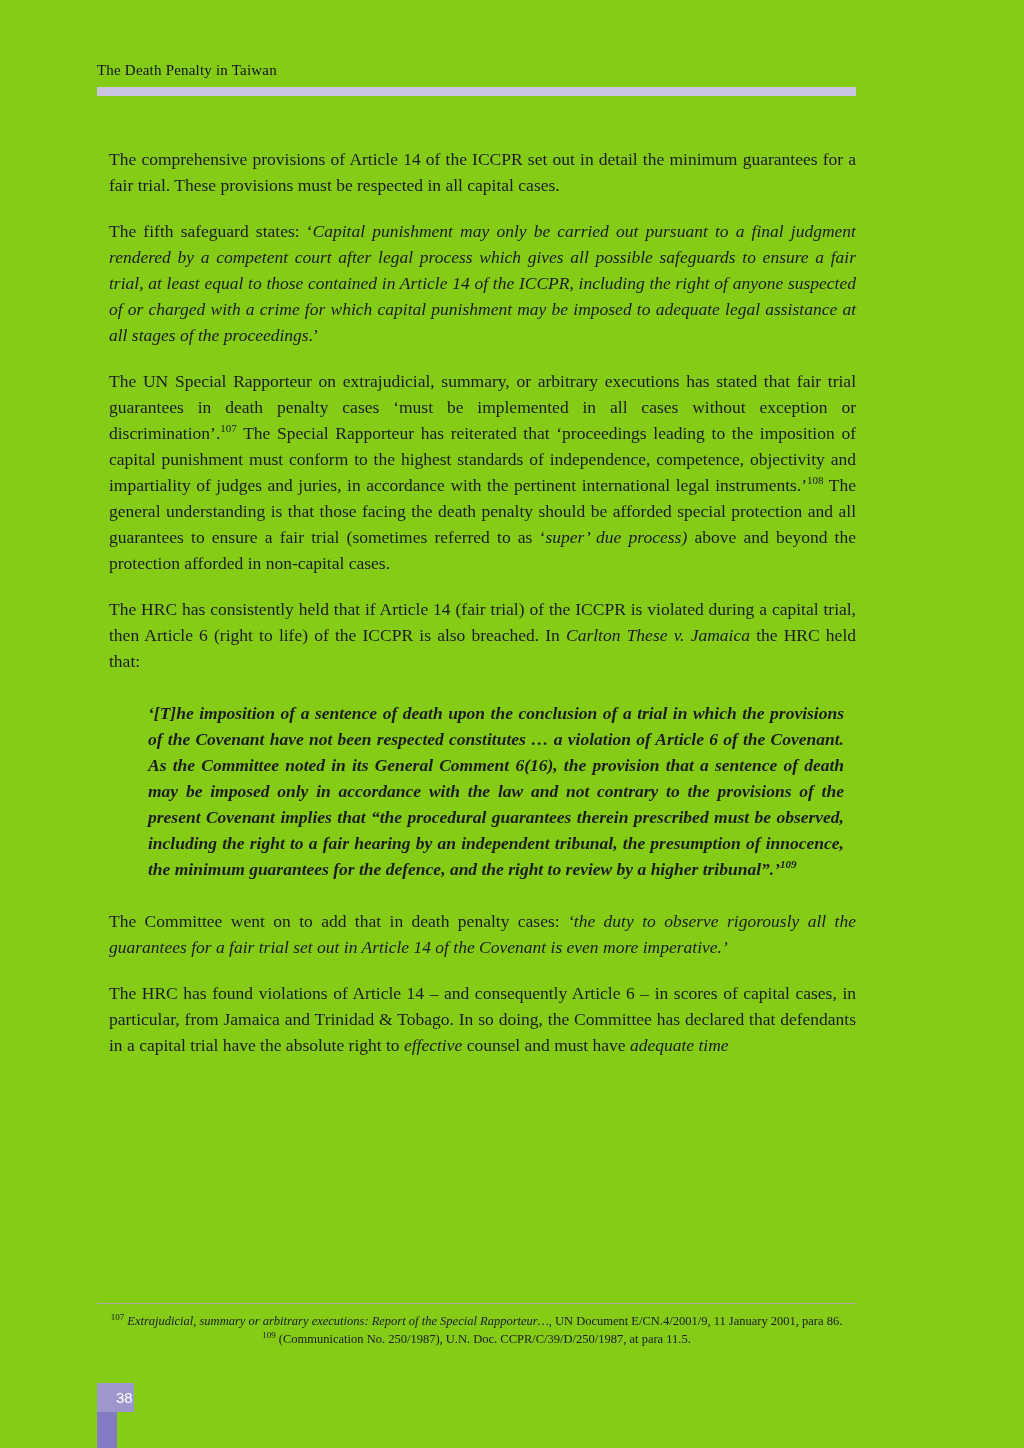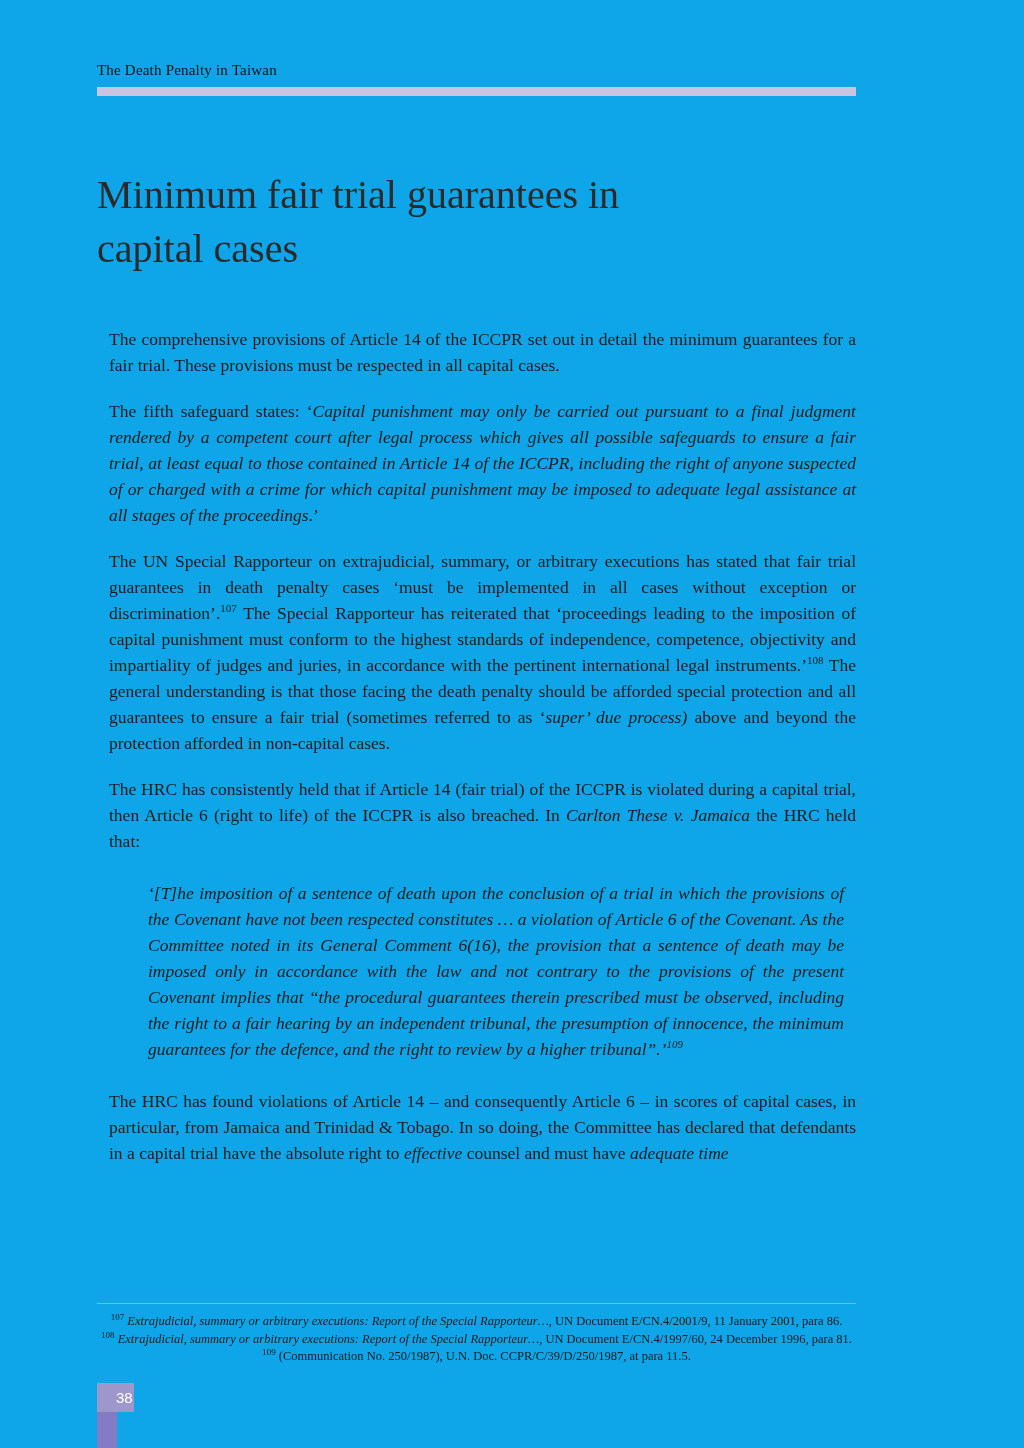--- a/index.html
+++ b/index.html
@@ -2,21 +2,21 @@
 <html><head>
 <meta charset="utf-8">
 <title>The Death Penalty in Taiwan — p.38</title>
 <style>
   * { box-sizing: border-box; }
   html, body { margin: 0; padding: 0; background: #ffffff; }
   .page {
     position: relative;
     width: 1024px;
     height: 1448px;
-    background: #0ea5e9;
+    background: #84cc16;
     font-family: "Liberation Serif", serif;
     color: #1c1c1c;
     overflow: hidden;
   }
   .content {
     padding: 62px 168px 0 97px;
   }
   .running-head {
     font-size: 15px;
     color: #121212;
@@ -37,20 +37,21 @@
   #body-blocks { margin-top: 50px; }
   #body-blocks p {
     margin: 0 0 20px 12px;
     font-size: 17.5px;
     line-height: 26px;
     text-align: justify;
   }
   #body-blocks p.quote {
     margin: 26px 12px 26px 51px;
     font-style: italic;
+    font-weight: bold;
   }
   .it { font-style: italic; }
   #body-blocks sup {
     font-size: 11px;
     line-height: 0;
     vertical-align: super;
   }
   .footnote-area {
     position: absolute;
     left: 97px;
@@ -96,39 +97,35 @@
     background: #837cc5;
   }
 </style>
 </head>
 <body>
 
 <div class="page">
   <div class="content">
     <div class="running-head">The Death Penalty in Taiwan</div>
     <div class="header-rule" style="background: rgb(201, 196, 226);"></div>
-    <h1 class="chapter-title">
-        <span style="display:block;">Minimum fair trial guarantees in</span>
-        <span style="display:block;">capital cases</span>
-      </h1>
     <div id="body-blocks">
         <p class="para"><span>The comprehensive provisions of Article 14 of the ICCPR set out in detail the minimum guarantees for a fair trial. These provisions must be respected in all capital cases.</span></p>
         <p class="para"><span>The fifth safeguard states: ‘</span><span class="it">Capital punishment may only be carried out pursuant to a final judgment rendered by a competent court after legal process which gives all possible safeguards to ensure a fair trial, at least equal to those contained in Article 14 of the ICCPR, including the right of anyone suspected of or charged with a crime for which capital punishment may be imposed to adequate legal assistance at all stages of the proceedings</span><span>.’</span></p>
         <p class="para"><span>The UN Special Rapporteur on extrajudicial, summary, or arbitrary executions has stated that fair trial guarantees in death penalty cases ‘must be implemented in all cases without exception or discrimination’.</span><sup>107</sup><span> The Special Rapporteur has reiterated that ‘proceedings leading to the imposition of capital punishment must conform to the highest standards of independence, competence, objectivity and impartiality of judges and juries, in accordance with the pertinent international legal instruments.’</span><sup>108</sup><span> The general understanding is that those facing the death penalty should be afforded special protection and all guarantees to ensure a fair trial (sometimes referred to as ‘</span><span class="it">super’ due process)</span><span> above and beyond the protection afforded in non-capital cases.</span></p>
         <p class="para"><span>The HRC has consistently held that if Article 14 (fair trial) of the ICCPR is violated during a capital trial, then Article 6 (right to life) of the ICCPR is also breached. In </span><span class="it">Carlton These v. Jamaica</span><span> the HRC held that:</span></p>
         <p class="quote"><span class="it">‘[T]he imposition of a sentence of death upon the conclusion of a trial in which the provisions of the Covenant have not been respected constitutes … a violation of Article 6 of the Covenant. As the Committee noted in its General Comment 6(16), the provision that a sentence of death may be imposed only in accordance with the law and not contrary to the provisions of the present Covenant implies that “the procedural guarantees therein prescribed must be observed, including the right to a fair hearing by an independent tribunal, the presumption of innocence, the minimum guarantees for the defence, and the right to review by a higher tribunal”.’</span><sup>109</sup></p>
+        <p class="para"><span>The Committee went on to add that in death penalty cases: </span><span class="it">‘the duty to observe rigorously all the guarantees for a fair trial set out in Article 14 of the Covenant is even more imperative.’</span></p>
         <p class="para"><span>The HRC has found violations of Article 14 – and consequently Article 6 – in scores of capital cases, in particular, from Jamaica and Trinidad &amp; Tobago. In so doing, the Committee has declared that defendants in a capital trial have the absolute right to </span><span class="it">effective</span><span> counsel and must have </span><span class="it">adequate time</span></p>
       </div>
   </div>
 
   <div class="footnote-area">
     <hr class="footnote-rule">
     <div id="footnote-list">
         <div class="footnote"><sup>107</sup><span> </span><span class="it">Extrajudicial, summary or arbitrary executions: Report of the Special Rapporteur…</span><span>, UN Document E/CN.4/2001/9, 11 January 2001, para 86.</span></div>
-        <div class="footnote"><sup>108</sup><span> </span><span class="it">Extrajudicial, summary or arbitrary executions: Report of the Special Rapporteur…</span><span>, UN Document E/CN.4/1997/60, 24 December 1996, para 81.</span></div>
         <div class="footnote"><sup>109</sup><span> (Communication No. 250/1987), U.N. Doc. CCPR/C/39/D/250/1987, at para 11.5.</span></div>
       </div>
   </div>
 
   <div class="page-number-box" style="background: rgb(157, 151, 204);">
     <span>38</span>
   </div>
   <div class="accent-bar" style="background: rgb(131, 124, 197);"></div>
 </div>
 

